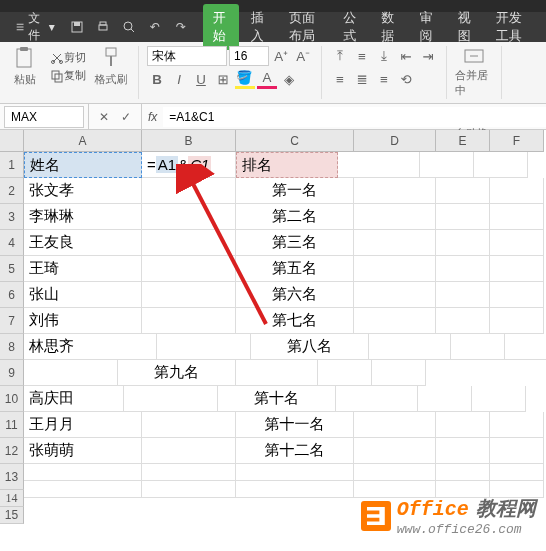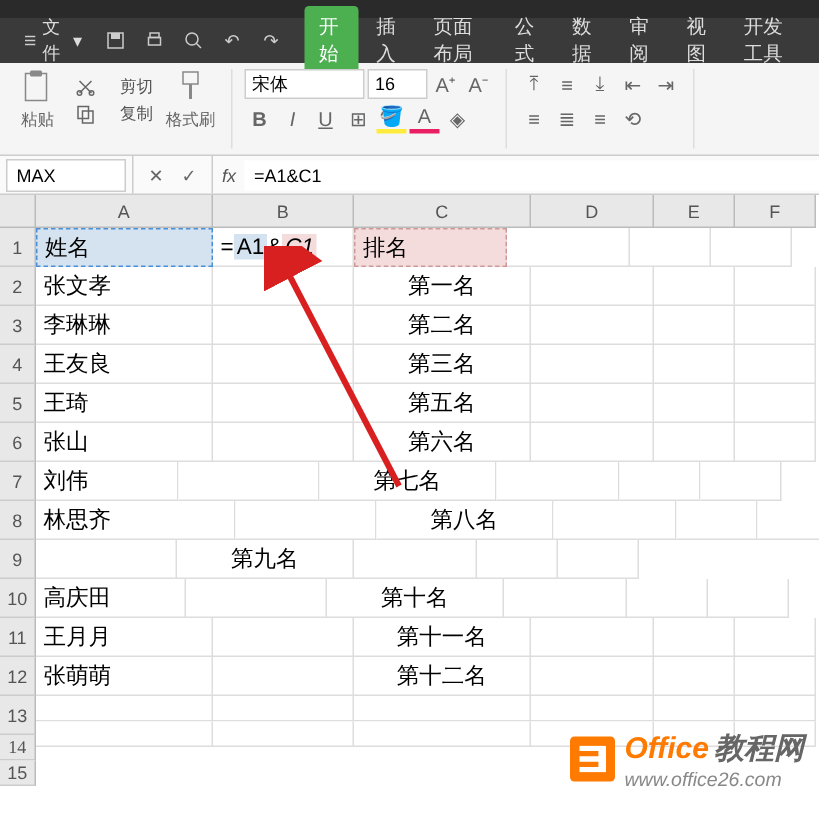--- a/index.html
+++ b/index.html
@@ -11,21 +11,21 @@
 .menu-file { display: flex; align-items: center; gap: 4px; padding: 4px 8px; }
 .menu-icons { display: flex; gap: 6px; align-items: center; }
 .menu-icon { width: 20px; height: 20px; display: flex; align-items: center; justify-content: center; color: #ccc; }
 .tabs { display: flex; gap: 2px; margin-left: 8px; }
 .tab { padding: 5px 10px; color: #ddd; cursor: pointer; font-size: 13px; }
 .tab.active { background: #4caf50; color: #fff; border-radius: 3px; }
 
 .ribbon { height: 62px; background: #f5f5f5; border-bottom: 1px solid #ccc; display: flex; padding: 4px 6px; gap: 8px; }
 .ribbon-group { display: flex; flex-direction: column; gap: 2px; border-right: 1px solid #ddd; padding-right: 8px; }
 .ribbon-btn-lg { display: flex; flex-direction: column; align-items: center; justify-content: center; width: 38px; gap: 2px; color: #666; font-size: 11px; }
-.ribbon-row { display: flex; align-items: center; gap: 16px; font-size: 11px; color: #555; }
+.ribbon-row { display: flex; align-items: center; gap: 0; font-size: 11px; color: #555; }
 .ribbon-row svg { width: 14px; height: 14px; }
 .font-group { display: flex; flex-direction: column; gap: 3px; }
 .font-row { display: flex; gap: 2px; align-items: center; }
 .font-select { border: 1px solid #ccc; padding: 2px 4px; font-size: 12px; background: #fff; }
 .small-btn { width: 20px; height: 20px; border: none; background: none; display: flex; align-items: center; justify-content: center; color: #666; }
 
 .formula-bar { height: 26px; border-bottom: 1px solid #ccc; display: flex; align-items: center; background: #fafafa; }
 .name-box { width: 80px; border: 1px solid #ccc; padding: 3px 6px; margin: 2px 4px; font-size: 12px; background: #fff; }
 .fx-btns { display: flex; gap: 4px; padding: 0 6px; border-left: 1px solid #ccc; border-right: 1px solid #ccc; height: 100%; align-items: center; }
 .fx-btn { width: 18px; height: 18px; display: flex; align-items: center; justify-content: center; color: #666; cursor: pointer; }
@@ -44,21 +44,21 @@
 
 .cell-a1 { background: #d5e3f0; border: 1.5px dashed #4a90d9; }
 .cell-c1 { background: #f5dcdc; border: 1.5px dashed #c99; position: relative; }
 .cell-c1::after { content: ''; position: absolute; inset: -2px; border: 1.5px dashed #5a9e5a; pointer-events: none; }
 .cell-b1 { background: #fff; position: relative; }
 .cell-b1 .a1ref { background: #d5e3f0; padding: 0 2px; }
 .cell-b1 .c1ref { background: #f5dcdc; padding: 0 2px; font-style: italic; }
 
 .arrow { position: absolute; left: 176px; top: 164px; pointer-events: none; z-index: 10; }
 
-.watermark { position: absolute; right: 10px; bottom: 24px; display: flex; align-items: center; gap: 6px; }
+.watermark { position: absolute; right: 10px; bottom: 14px; display: flex; align-items: center; gap: 6px; font-family: Liberation Mono, monospace; }
 .wm-logo { width: 30px; height: 30px; background: #ff7a00; border-radius: 3px; position: relative; }
 .wm-logo::before { content: ''; position: absolute; left: 6px; top: 6px; width: 18px; height: 18px; background: #fff; clip-path: polygon(0 0, 100% 0, 100% 100%, 0 100%, 0 80%, 70% 80%, 70% 60%, 0 60%, 0 40%, 70% 40%, 70% 20%, 0 20%); }
 .wm-text1 { color: #ff7a00; font-size: 20px; font-weight: bold; font-style: italic; }
 .wm-text2 { color: #888; font-size: 13px; font-style: italic; }
 .wm-line { display: flex; flex-direction: column; }
 </style>
 </head>
 <body>
 
 <div class="titlebar"></div>
@@ -172,20 +172,35 @@
       <button class="small-btn">⇤</button>
       <button class="small-btn">⇥</button>
     </div>
     <div class="font-row">
       <button class="small-btn">≡</button>
       <button class="small-btn">≣</button>
       <button class="small-btn">≡</button>
       <button class="small-btn">⟲</button>
     </div>
   </div>
+  <div class="ribbon-group" style="display:flex;gap:6px">
+    <div class="ribbon-btn-lg">
+      <svg width="22" height="20" viewBox="0 0 22 20">
+          <rect x="2" y="4" width="18" height="12" fill="none" stroke="#888"></rect>
+          <path d="M7 10h8" stroke="#888"></path>
+        </svg>
+      <span>合并居中</span>
+    </div>
+    <div class="ribbon-btn-lg">
+      <svg width="22" height="20" viewBox="0 0 22 20">
+          <path d="M3 5h16M3 10h12a3 3 0 010 6h-3m0 0l2-2m-2 2l2 2" fill="none" stroke="#888"></path>
+        </svg>
+      <span>自动换行</span>
+    </div>
+  </div>
 </div>
 
 <div class="formula-bar">
   <input class="name-box" value="MAX" style="">
   <div class="fx-btns">
     <span class="fx-btn">✕</span>
     <span class="fx-btn">✓</span>
   </div>
   <span class="fx-label">fx</span>
   <input class="formula-input" value="=A1&amp;C1" style="">
@@ -266,21 +281,21 @@
       </div>
       <div class="grid-row">
         <div class="cell" style="width: 118px;">张山</div>
         <div class="cell" style="width: 94px;"></div>
         <div class="cell" style="width: 118px; justify-content: center;">第六名</div>
         <div class="cell" style="width: 82px;"></div>
         <div class="cell" style="width: 54px;"></div>
         <div class="cell" style="width: 54px;"></div>
       </div>
       <div class="grid-row">
-        <div class="cell" style="width: 95px;">刘伟</div>
+        <div class="cell" style="width: 118px;">刘伟</div>
         <div class="cell" style="width: 94px;"></div>
         <div class="cell" style="width: 118px; justify-content: center;">第七名</div>
         <div class="cell" style="width: 82px;"></div>
         <div class="cell" style="width: 54px;"></div>
         <div class="cell" style="width: 54px;"></div>
       </div>
       <div class="grid-row">
         <div class="cell" style="width: 133px;">林思齐</div>
         <div class="cell" style="width: 94px;"></div>
         <div class="cell" style="width: 118px; justify-content: center;">第八名</div>

